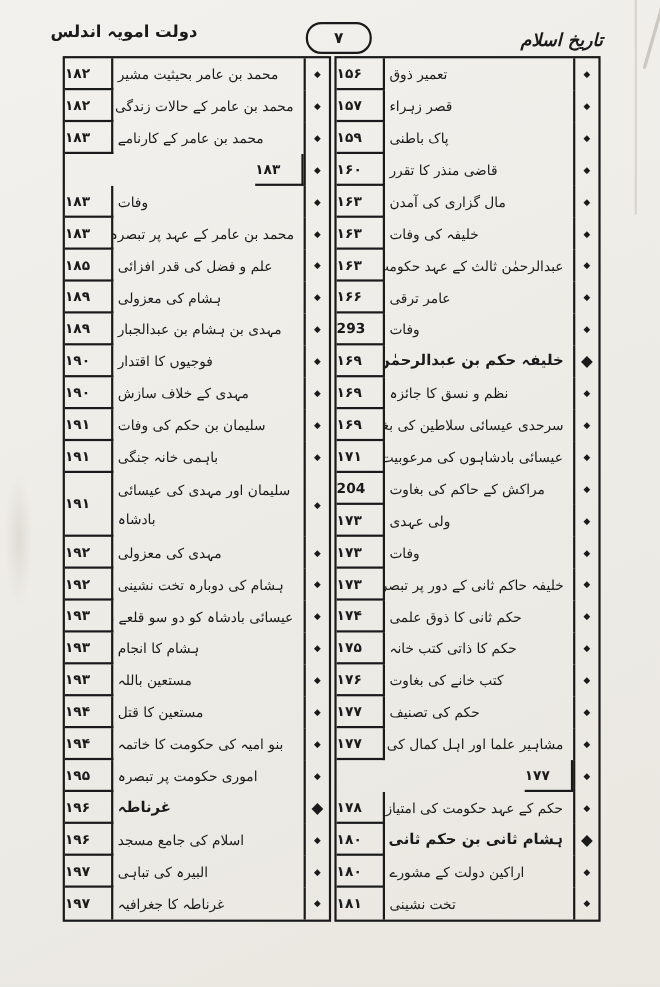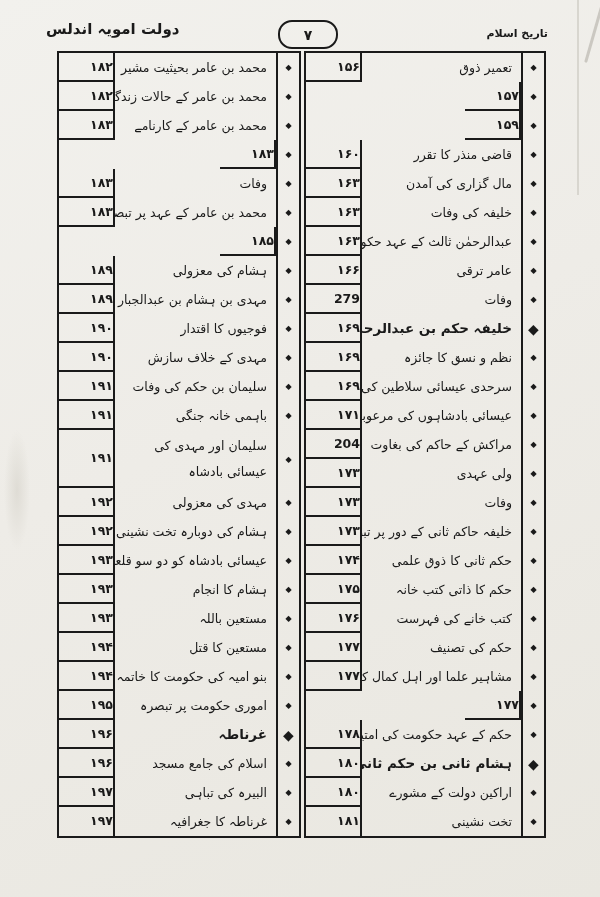--- a/index.html
+++ b/index.html
@@ -18,21 +18,21 @@
     color:var(--ink);
     direction:rtl;
   }
   
   .edge-line{position:absolute;left:577px;top:0;width:2px;height:195px;background:#d2cfc8;opacity:.8;}
   .scratch{position:absolute;right:3px;top:-8px;width:3px;height:72px;background:#b7b4ac;transform:rotate(16deg);opacity:.65;border-radius:2px;}
   .smudge{position:absolute;left:4px;top:430px;width:26px;height:120px;background:radial-gradient(closest-side,#d8d5cd,transparent);opacity:.7;}
 
   
   .hdr-title{position:absolute;font-weight:700;white-space:nowrap;}
-  .hdr-right{top:27px;right:52px;font-size:11px;}
+  .hdr-right{top:27px;right:52px;font-size:16px;font-style:italic;}
   .hdr-left{top:20px;left:46px;font-size:15px;}
   .page-pill{
     position:absolute;top:20px;left:278px;width:56px;height:25px;
     border:2.5px solid var(--ink);border-radius:14px;
     display:flex;align-items:center;justify-content:center;
     font-size:14px;font-weight:700;background:transparent;
   }
 
   
   .block{
@@ -51,29 +51,29 @@
   .bullet{
     width:23px;border-left:2px solid var(--ink);
     display:flex;align-items:center;justify-content:center;
     font-size:8px;color:var(--ink);flex:none;
   }
   .heading .bullet{font-size:14px;}
   .title{
     flex:1;min-width:0;
     padding:0 9px 0 4px;
     font-size:12.5px;line-height:29px;
-    white-space:nowrap;overflow:hidden;text-align:right;
+    white-space:nowrap;overflow:hidden;text-align:left;
   }
   .heading .title{font-weight:700;font-size:13.5px;}
   .tall .title{white-space:pre-line;line-height:26px;padding-top:3px;}
   .num{
-    width:56px;flex:none;
+    width:44px;flex:none;
     border-right:2px solid var(--ink);
     border-bottom:2px solid var(--ink);
-    text-align:right;font-size:12.5px;font-weight:700;line-height:28px;
+    text-align:left;font-size:12.5px;font-weight:700;line-height:28px;
   }
   .tall .num{line-height:56px;}
   .row:last-child .num{border-bottom:none;}
 </style>
 </head>
 <body>
 
 <div class="page">
 
   <div class="edge-line"></div>
@@ -87,24 +87,26 @@
   </div>
 
   <div class="block block-right" id="col-right">
       <div class="row">
         <div class="cell bullet">◆</div>
         <div class="cell title">تعمیر ذوق</div>
         <div class="cell num">۱۵۶</div>
       </div>
       <div class="row">
         <div class="cell bullet">◆</div>
+        <div class="cell title">قصر زہراء</div>
         <div class="cell num">۱۵۷</div>
       </div>
       <div class="row">
         <div class="cell bullet">◆</div>
+        <div class="cell title">پاک باطنی</div>
         <div class="cell num">۱۵۹</div>
       </div>
       <div class="row">
         <div class="cell bullet">◆</div>
         <div class="cell title">قاضی منذر کا تقرر</div>
         <div class="cell num">۱۶۰</div>
       </div>
       <div class="row">
         <div class="cell bullet">◆</div>
         <div class="cell title">مال گزاری کی آمدن</div>
@@ -121,21 +123,21 @@
         <div class="cell num">۱۶۳</div>
       </div>
       <div class="row">
         <div class="cell bullet">◆</div>
         <div class="cell title">عامر ترقی</div>
         <div class="cell num">۱۶۶</div>
       </div>
       <div class="row">
         <div class="cell bullet">◆</div>
         <div class="cell title">وفات</div>
-        <div class="cell num">279</div>
+        <div class="cell num">293</div>
       </div>
       <div class="row heading">
         <div class="cell bullet">◆</div>
         <div class="cell title">خلیفہ حکم بن عبدالرحمٰن الثالث</div>
         <div class="cell num">۱۶۹</div>
       </div>
       <div class="row">
         <div class="cell bullet">◆</div>
         <div class="cell title">نظم و نسق کا جائزہ</div>
         <div class="cell num">۱۶۹</div>
@@ -175,21 +177,21 @@
         <div class="cell title">حکم ثانی کا ذوق علمی</div>
         <div class="cell num">۱۷۴</div>
       </div>
       <div class="row">
         <div class="cell bullet">◆</div>
         <div class="cell title">حکم کا ذاتی کتب خانہ</div>
         <div class="cell num">۱۷۵</div>
       </div>
       <div class="row">
         <div class="cell bullet">◆</div>
-        <div class="cell title">کتب خانے کی فہرست</div>
+        <div class="cell title">کتب خانے کی بغاوت</div>
         <div class="cell num">۱۷۶</div>
       </div>
       <div class="row">
         <div class="cell bullet">◆</div>
         <div class="cell title">حکم کی تصنیف</div>
         <div class="cell num">۱۷۷</div>
       </div>
       <div class="row">
         <div class="cell bullet">◆</div>
         <div class="cell title">مشاہیر علما اور اہل کمال کی قدر دانی</div>
@@ -245,20 +247,21 @@
         <div class="cell title">وفات</div>
         <div class="cell num">۱۸۳</div>
       </div>
       <div class="row">
         <div class="cell bullet">◆</div>
         <div class="cell title">محمد بن عامر کے عہد پر تبصرہ</div>
         <div class="cell num">۱۸۳</div>
       </div>
       <div class="row">
         <div class="cell bullet">◆</div>
+        <div class="cell title">علم و فضل کی قدر افزائی</div>
         <div class="cell num">۱۸۵</div>
       </div>
       <div class="row">
         <div class="cell bullet">◆</div>
         <div class="cell title">ہشام کی معزولی</div>
         <div class="cell num">۱۸۹</div>
       </div>
       <div class="row">
         <div class="cell bullet">◆</div>
         <div class="cell title">مہدی بن ہشام بن عبدالجبار</div>

